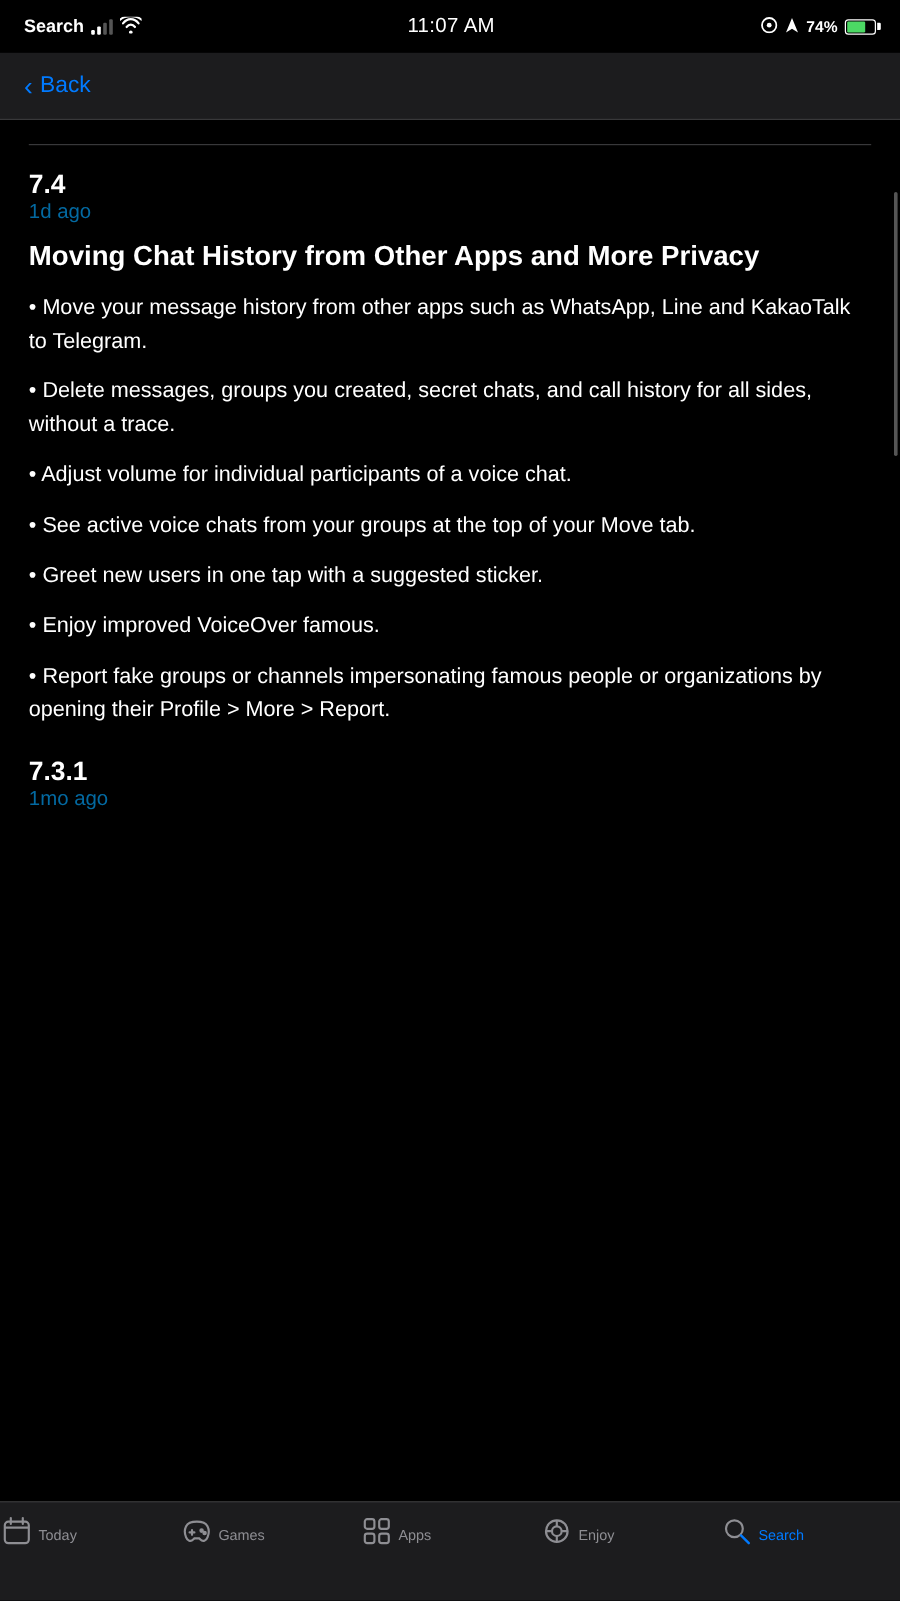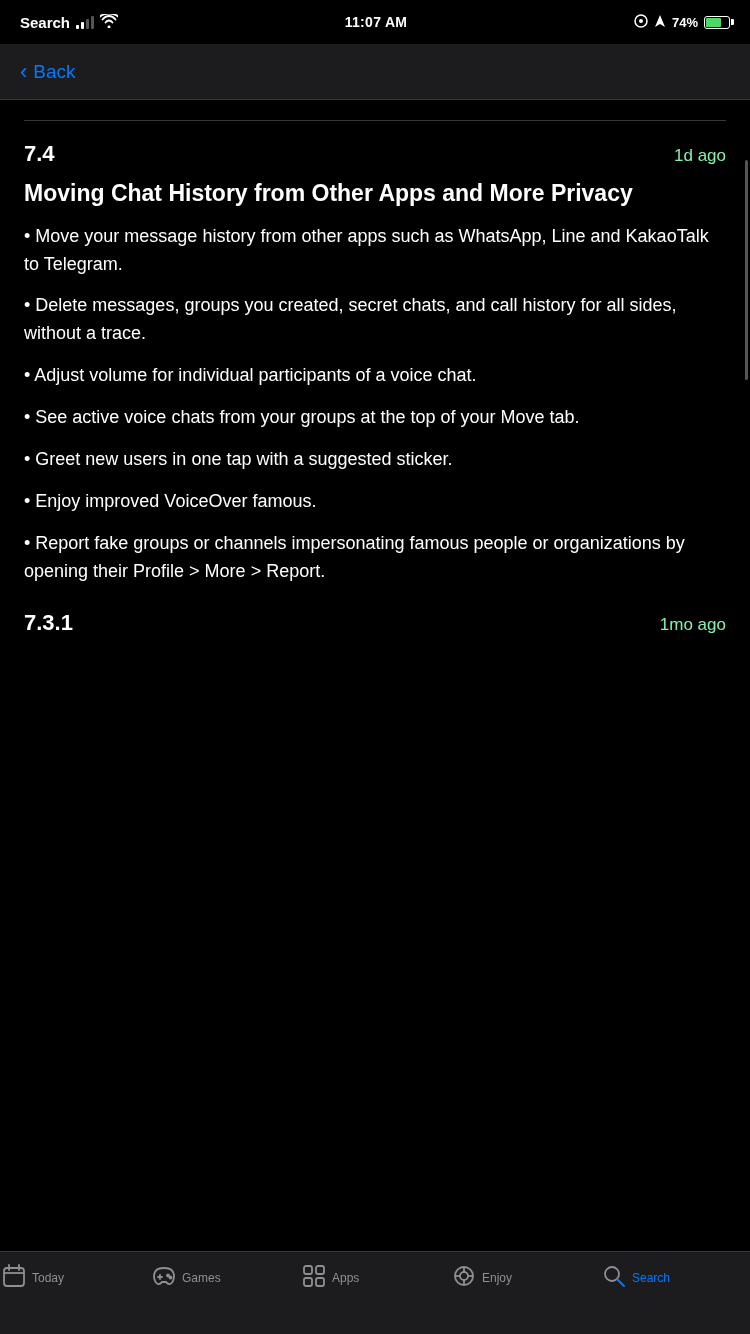--- a/index.html
+++ b/index.html
@@ -26,22 +26,22 @@
       font-size: 15px;
       font-weight: 600;
     }
     .status-left {
       display: flex;
       align-items: center;
       gap: 6px;
       font-size: 15px;
     }
     .status-center {
-      font-size: 14px;
-      font-weight: 700;
+      font-size: 17px;
+      font-weight: 400;
       letter-spacing: 0.3px;
     }
     .status-right {
       display: flex;
       align-items: center;
       gap: 6px;
       font-size: 13px;
       justify-content: center;
     }
     .signal-bars {
@@ -131,29 +131,30 @@
 
     
     .version-block {
       margin-bottom: 24px;
     }
     .version-header {
       display: flex;
       justify-content: space-between;
       align-items: baseline;
       margin-bottom: 10px;
+      flex-direction: column;
     }
     .version-number {
       font-size: 22px;
       font-weight: 700;
       color: #fff;
     }
     .version-time {
       font-size: 17px;
-      color: #86efac;
+      color: #0369a1;
     }
     .version-title {
       font-size: 23px;
       font-weight: 600;
       color: #fff;
       line-height: 1.4;
       margin-bottom: 14px;
     }
     .version-body {
       font-size: 18px;

